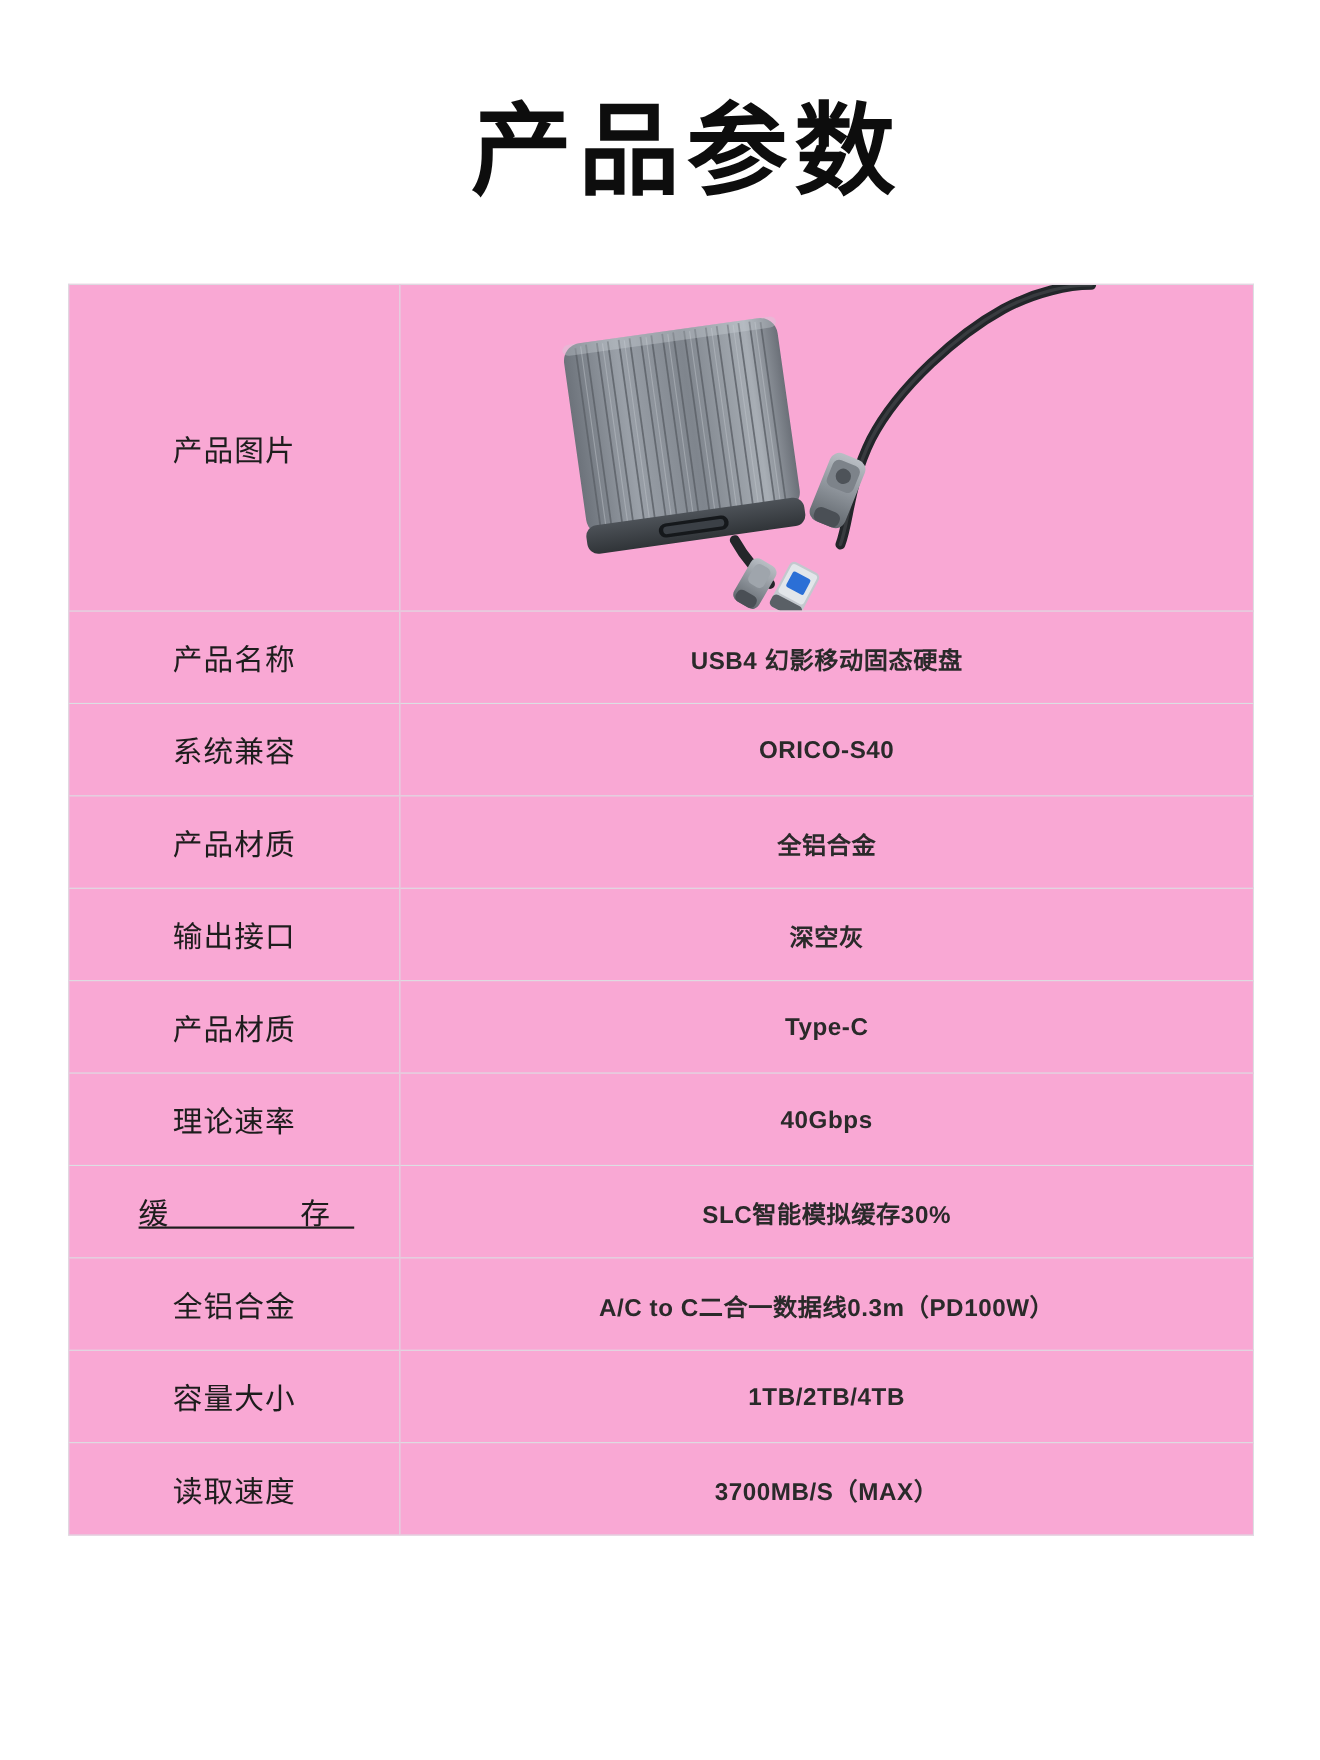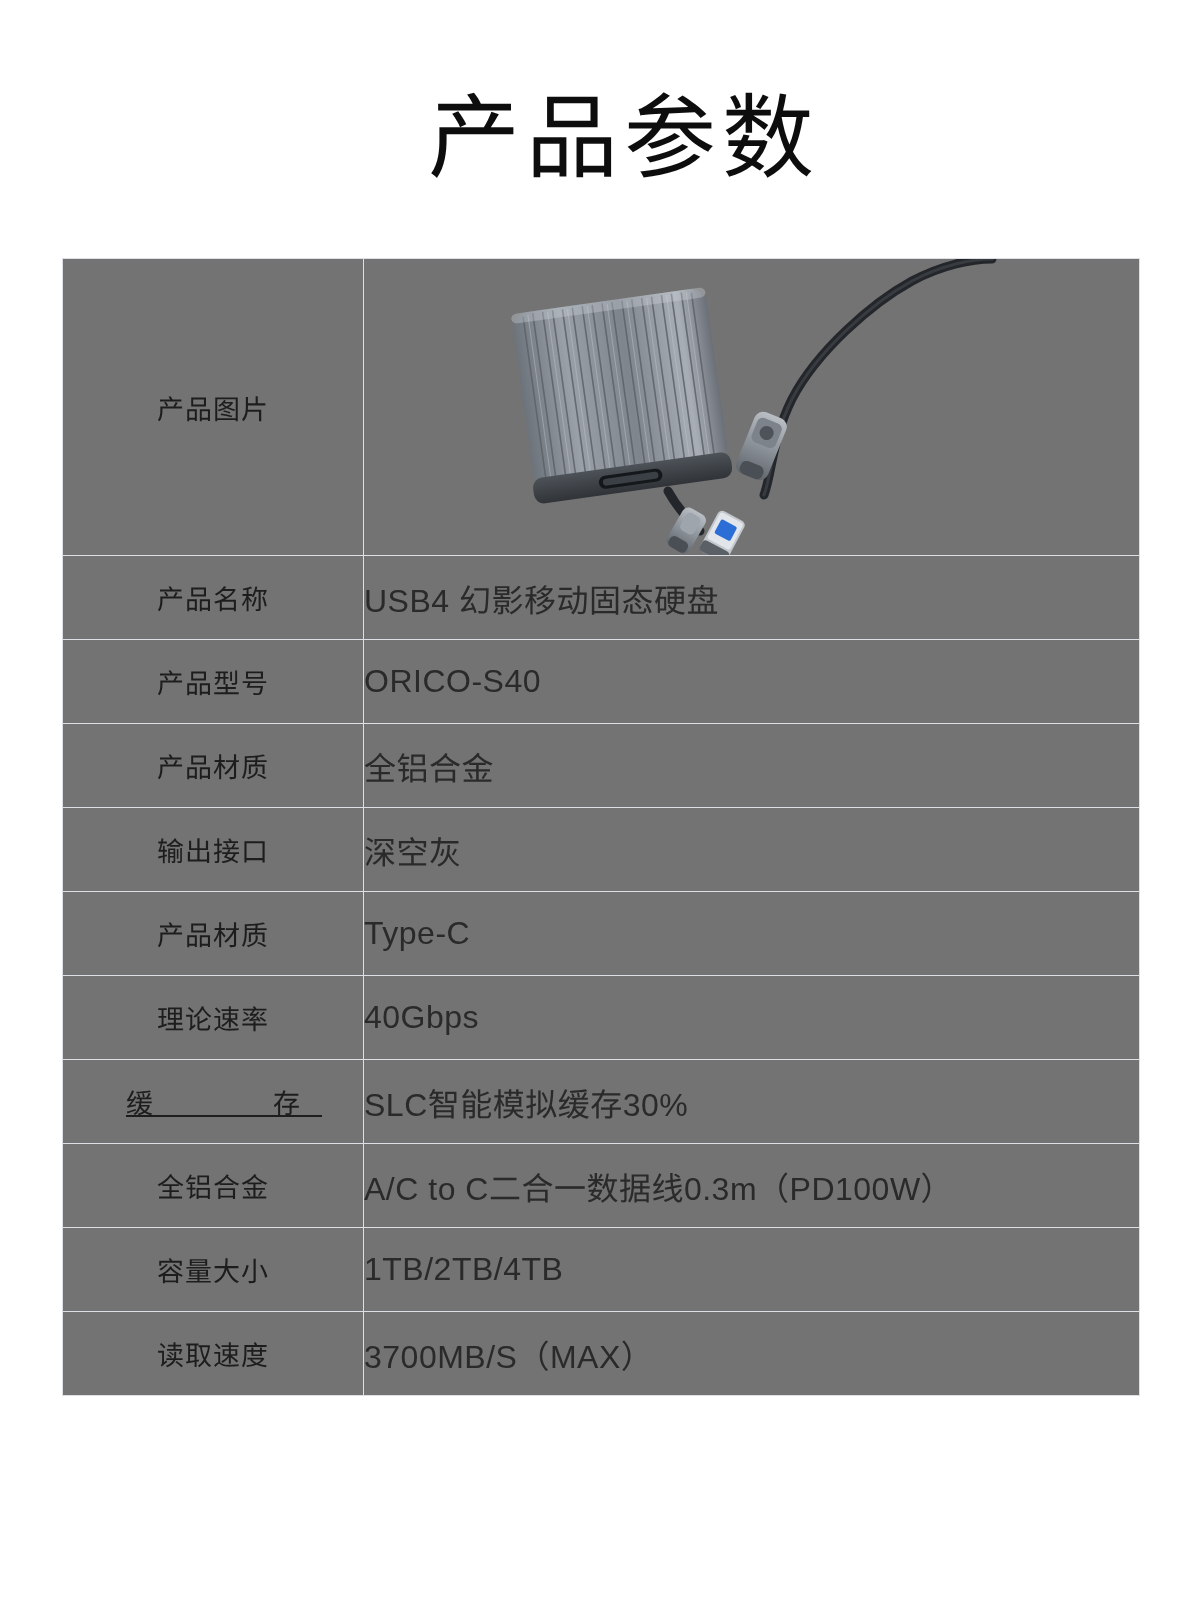--- a/index.html
+++ b/index.html
@@ -17,37 +17,37 @@
   }
   .page {
     position: relative;
     width: 1200px;
     height: 1600px;
     box-sizing: border-box;
   }
   .page-title {
     text-align: center;
     font-size: 92px;
-    font-weight: 400;
+    font-weight: 700;
     letter-spacing: 6px;
     color: #0d0d0d;
     margin: 0;
     padding-top: 88px;
     padding-bottom: 34px;
     line-height: 1.1;
     padding-left: 48px;
   }
   .spec-table {
     position: absolute;
     left: 62px;
     top: 258px;
     width: 1078px;
     border: 1px solid #dcdfe3;
     border-collapse: collapse;
-    background: #737373;
+    background: #f9a8d4;
   }
   .spec-table tr {
     border-bottom: 1px solid #dcdfe3;
   }
   .spec-table tr:last-child {
     border-bottom: none;
   }
   .spec-label {
     width: 300px;
     border-right: 1px solid #dcdfe3;
@@ -58,25 +58,27 @@
     letter-spacing: 1px;
     padding: 0;
     height: 83px;
   }
   .spec-label.wide-space {
     letter-spacing: 22px;
     text-indent: 22px;
     text-decoration: underline;
   }
   .spec-value {
+    text-align: center;
     vertical-align: middle;
-    font-size: 32px;
+    font-size: 22px;
     color: #2a2a2a;
     letter-spacing: 0.5px;
     padding: 0;
+    font-weight: bold;
   }
   .image-row .spec-label {
     height: 296px;
   }
   .product-figure {
     position: relative;
     width: 100%;
     height: 296px;
     overflow: hidden;
   }
@@ -192,21 +194,21 @@
             </svg>
           </div>
         </td>
       </tr>
 
       <tr>
         <td class="spec-label">产品名称</td>
         <td class="spec-value">USB4 幻影移动固态硬盘</td>
       </tr>
       <tr>
-        <td class="spec-label">产品型号</td>
+        <td class="spec-label">系统兼容</td>
         <td class="spec-value">ORICO-S40</td>
       </tr>
       <tr>
         <td class="spec-label">产品材质</td>
         <td class="spec-value">全铝合金</td>
       </tr>
       <tr>
         <td class="spec-label">输出接口</td>
         <td class="spec-value">深空灰</td>
       </tr>

